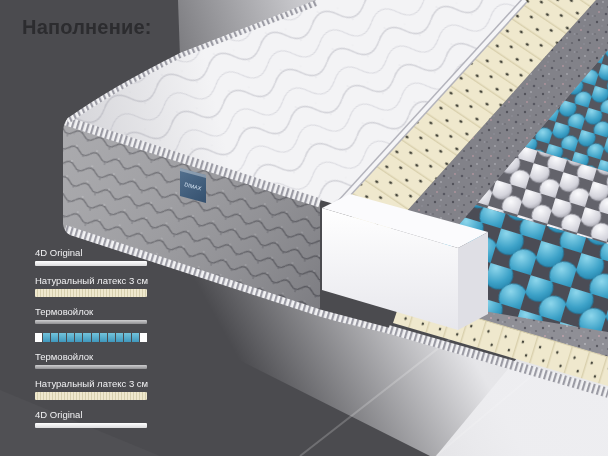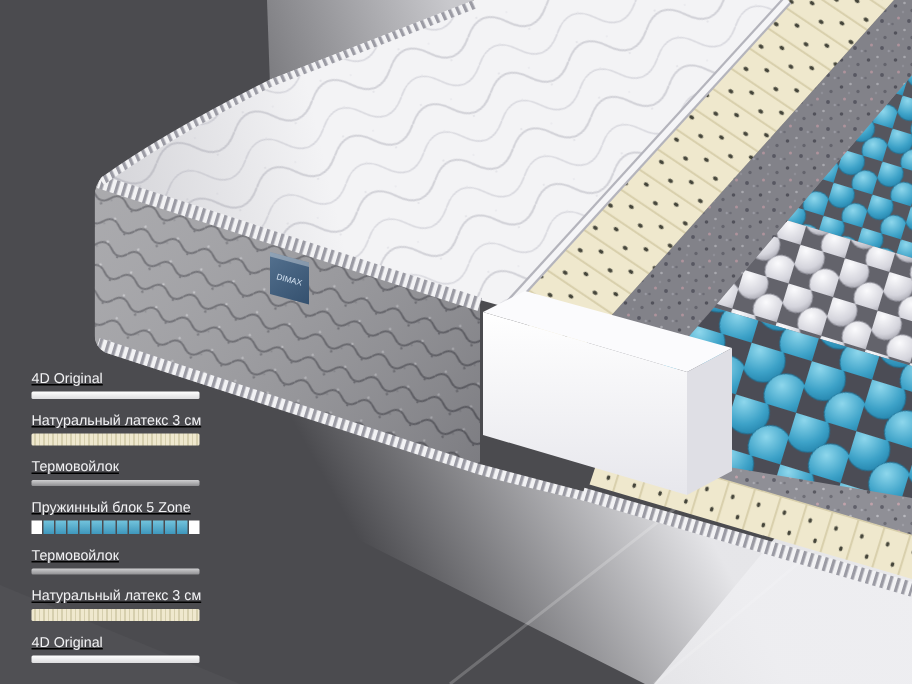--- a/index.html
+++ b/index.html
@@ -3,21 +3,21 @@
 <meta charset="utf-8">
 <style>
   html,body{margin:0;padding:0;}
   body{width:608px;height:456px;overflow:hidden;font-family:"Liberation Sans",sans-serif;}
   #canvas{position:relative;width:608px;height:456px;background:#4b4b4f;overflow:hidden;}
   #scene{position:absolute;left:0;top:0;}
   
   .title{position:absolute;left:22px;top:14px;font-size:20px;font-weight:bold;
          color:#2c2c2f;line-height:1.3;letter-spacing:.2px;}
   
-  .legend{position:absolute;left:21px;top:247px;width:112px;text-decoration:underline;}
+  .legend{position:absolute;left:35px;top:247px;width:112px;}
   .lrow{margin-bottom:9px;}
   .lbl{font-size:9.5px;line-height:11px;color:#f2f2f4;margin-bottom:3px;white-space:nowrap;}
   .bar{width:112px;border-radius:1px;}
   .bar-fabric{height:5px;background:linear-gradient(180deg,#ffffff,#dcdcde);}
   .bar-latex{height:8px;background:repeating-linear-gradient(90deg,#efe8ce 0 2px,#d6cfae 2px 3px);}
   .bar-felt{height:4px;background:linear-gradient(180deg,#cfcfd1,#8f8f92);}
   .bar-springs{height:9px;display:flex;gap:1px;background:none;}
   .bar-springs span{flex:1;background:linear-gradient(180deg,#72c3dc,#3f97bc);}
   .bar-springs span.end{background:#ffffff;}
 </style>
@@ -200,41 +200,41 @@
 
       <g>
         <polygon points="180,168 206,175 206,203 180,196" fill="url(#gradTag)"></polygon>
         <polygon points="180,168 206,175 206,178 180,171" fill="#ffffff" opacity="0.35"></polygon>
         <text transform="translate(184,186) rotate(15)" font-size="5.5" fill="#d5e3f2" font-family="Liberation Sans, sans-serif">DIMAX</text>
       </g>
     </g>
   </svg>
 
   <div class="title">
+    <div>Наполнение:</div>
   </div>
 
   <div class="legend">
 
     <div class="lrow">
       <div class="lbl">4D Original</div>
       <div class="bar bar-fabric"></div>
     </div>
 
     <div class="lrow">
       <div class="lbl">Натуральный латекс 3 см</div>
       <div class="bar bar-latex"></div>
     </div>
 
     <div class="lrow">
       <div class="lbl">Термовойлок</div>
       <div class="bar bar-felt"></div>
     </div>
 
     <div class="lrow">
-      <div class="lbl">Пружинный блок 5 Zone</div>
       <div class="bar bar-springs">
         <span class="end"></span>
           <span></span>
           <span></span>
           <span></span>
           <span></span>
           <span></span>
         <span></span>
           <span></span>
           <span></span>

